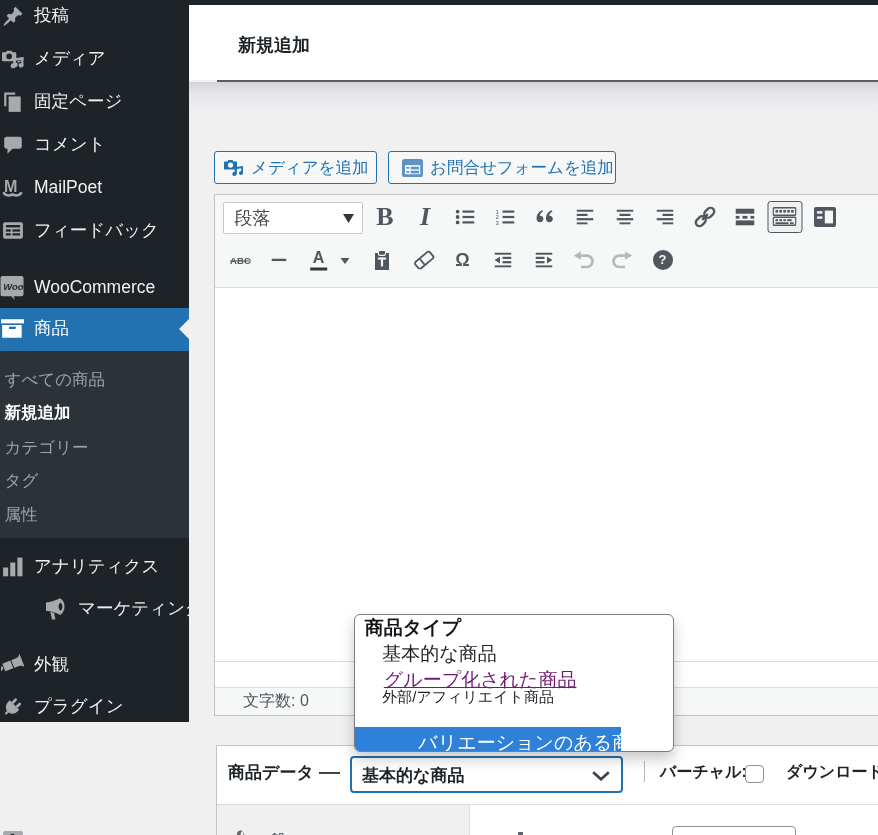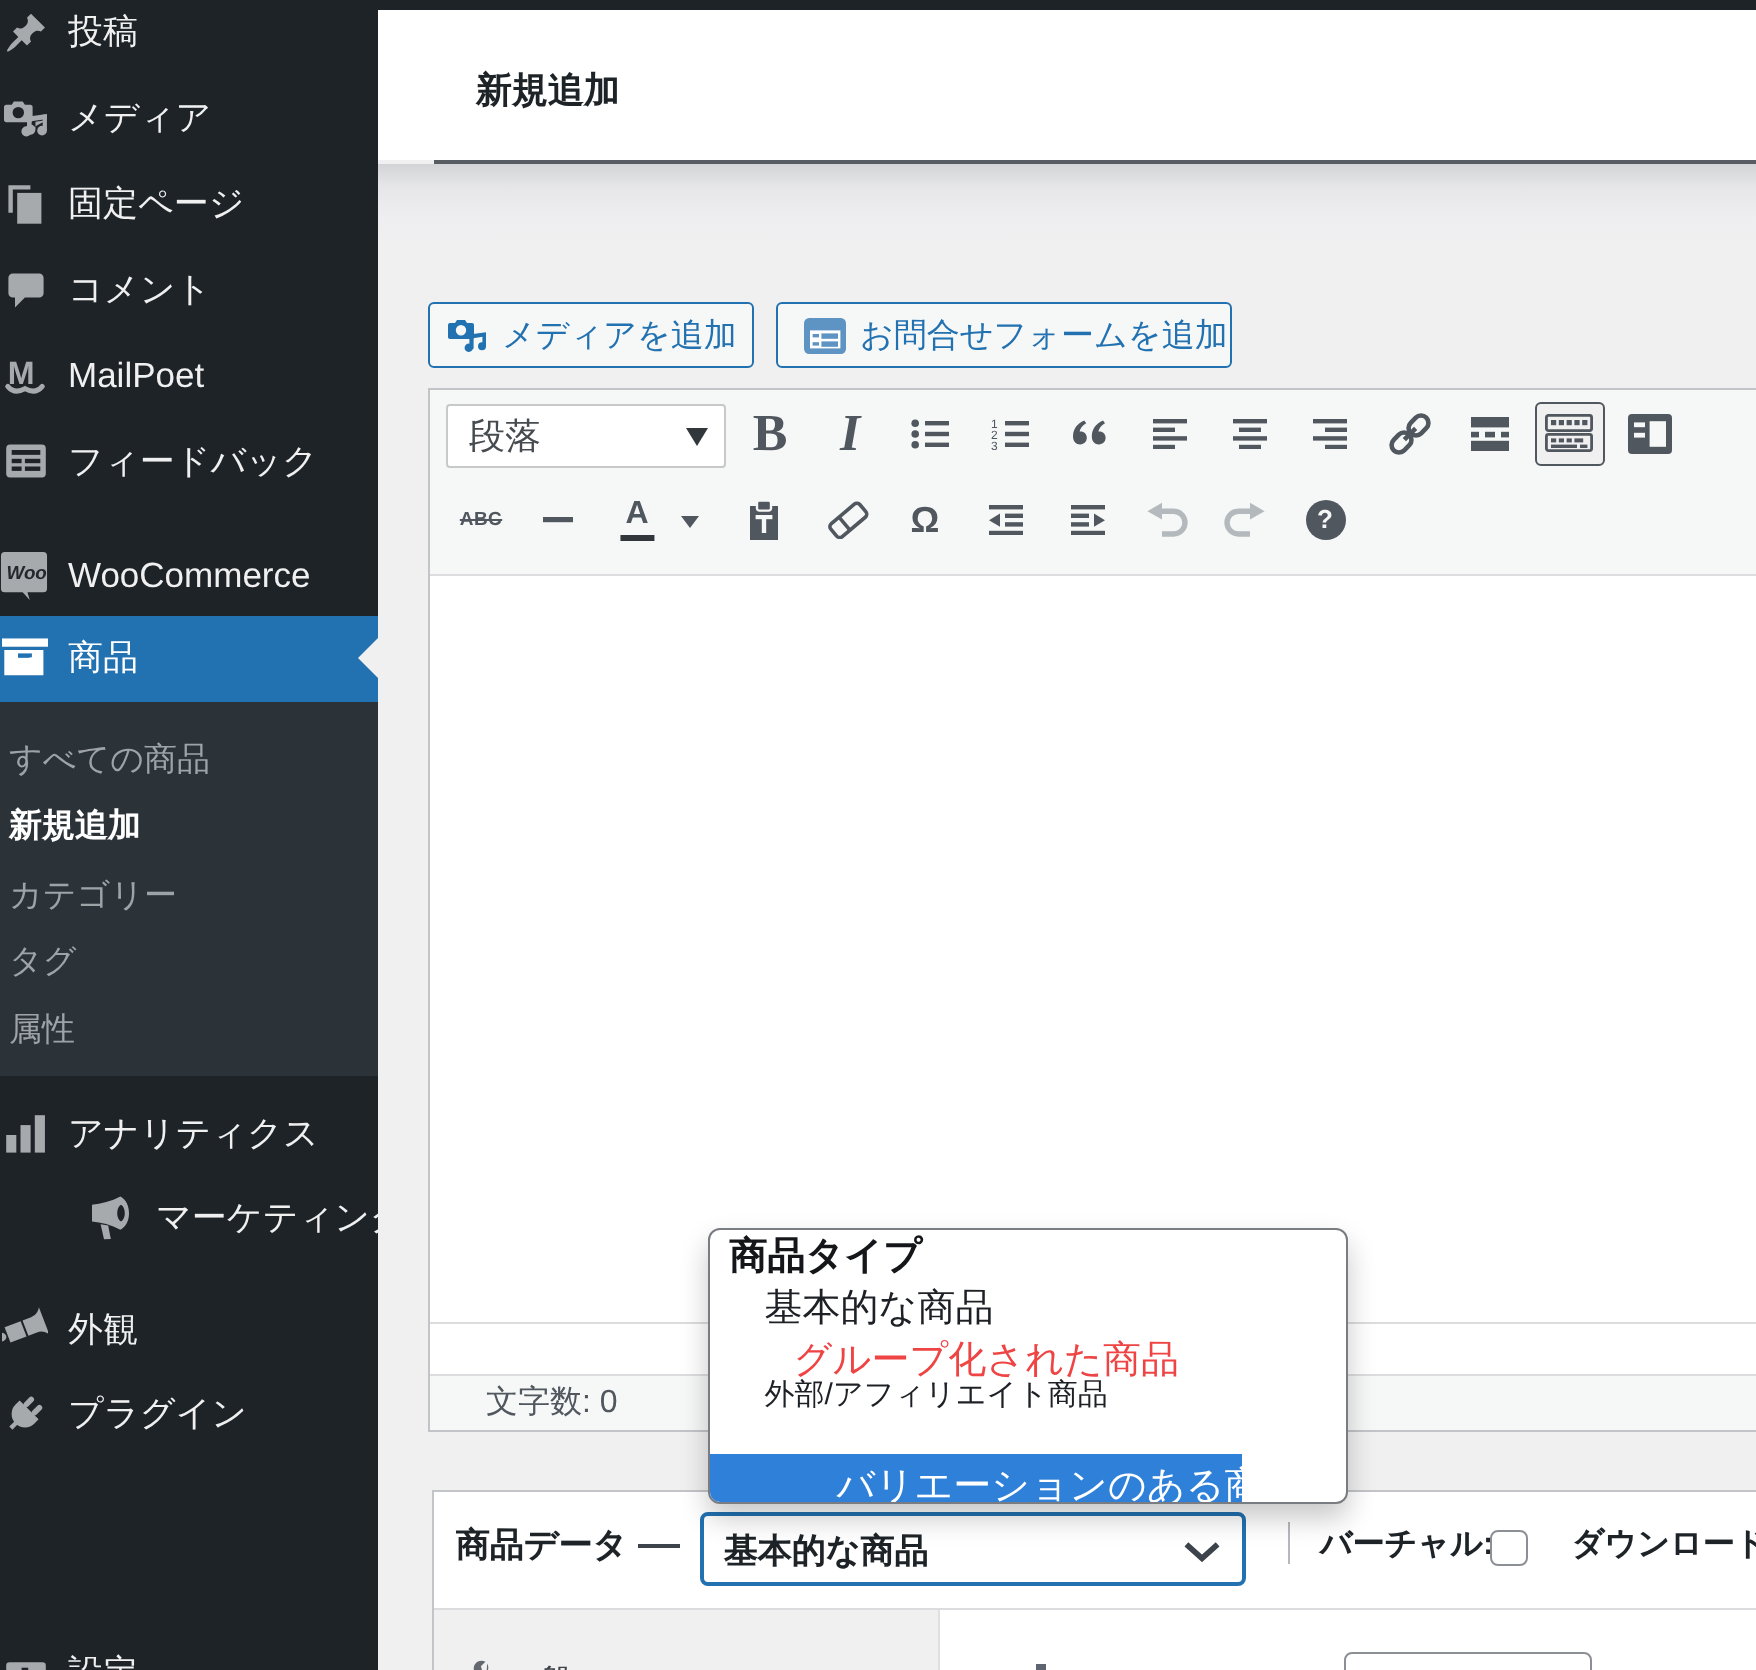--- a/index.html
+++ b/index.html
@@ -1,20 +1,20 @@
 <!DOCTYPE html>
 <html lang="ja"><head>
 <meta charset="utf-8">
 <style>
   html,body{margin:0;padding:0;}
   body{width:878px;height:835px;overflow:hidden;position:relative;
        font-family:"Liberation Sans",sans-serif;background:#f0f0f1;}
   .abs{position:absolute;}
   
-  #sidebar{left:0;top:0;width:189px;height:835px;background:#1d2327;z-index:5;}
+  #sidebar{left:0;top:0;width:189px;height:722px;background:#1d2327;z-index:5;}
   .mi{position:absolute;left:0;width:189px;height:43px;}
   .mi .ic{position:absolute;left:1px;top:50%;transform:translateY(-50%);width:23px;height:23px;display:flex;align-items:center;justify-content:center;}
   .mi .tx{position:absolute;left:34px;top:50%;transform:translateY(-50%);font-size:17.5px;color:#f0f0f1;white-space:nowrap;line-height:1;}
   .sub{position:absolute;left:0;width:189px;background:#2c3338;}
   .si{position:absolute;left:4.5px;font-size:16.5px;color:#9ea3a8;white-space:nowrap;}
   
   #content{left:189px;top:0;width:689px;height:835px;background:#f0f0f1;}
   .wbtn{position:absolute;height:33px;background:#f6f7f7;border:1px solid #2271b1;border-radius:3px;
         box-sizing:border-box;display:flex;align-items:center;color:#2271b1;font-size:16.5px;white-space:nowrap;}
   .tbi{position:absolute;transform:translate(-50%,-50%);display:flex;align-items:center;justify-content:center;}
@@ -299,21 +299,21 @@
       <span style="position:absolute;left:38px;top:25px;font-size:15.5px;color:#3c434a;">一般</span>
     </div>
 
     <div class="abs" style="left:455px;top:80px;width:124px;height:20px;background:#fff;border:1px solid #8c8f94;border-radius:4px;box-sizing:border-box;"></div>
     <div class="abs" style="left:301px;top:86px;width:5px;height:4px;background:#5f6570;"></div>
   </div>
 
   <div class="abs" style="left:164.8px;top:613.5px;width:320px;height:138.5px;background:#fff;border:1px solid #797d82;border-radius:6px;box-sizing:border-box;box-shadow:0 7px 14px rgba(0,0,0,0.22);z-index:20;overflow:hidden;">
     <div style="position:absolute;left:10px;top:0px;font-size:19px;font-weight:bold;color:#14161a;">商品タイプ</div>
     <div style="position:absolute;left:27.5px;top:26.5px;font-size:19px;color:#1d2025;">基本的な商品</div>
-    <div style="position:absolute;left:42px;top:52.5px;font-size:19px;color:#ef4444;">グループ化された商品</div>
+    <div style="position:absolute;left:29px;top:52.5px;font-size:19px;color:#701a75;text-decoration:underline;">グループ化された商品</div>
     <div style="position:absolute;left:27.5px;top:73px;font-size:15px;color:#1d2025;">外部/アフィリエイト商品</div>
     <div style="position:absolute;left:0;top:112px;width:266px;height:26.5px;background:#2e80d9;">
       <span style="position:absolute;left:27.5px;top:3px;font-size:19px;color:#fff;white-space:nowrap;margin-left:36px;">バリエーションのある商品</span>
     </div>
   </div>
 </div>
 
 <div class="abs" id="sidebar">
 
   <div class="sub" style="top:350.5px;height:187.5px;"></div>

